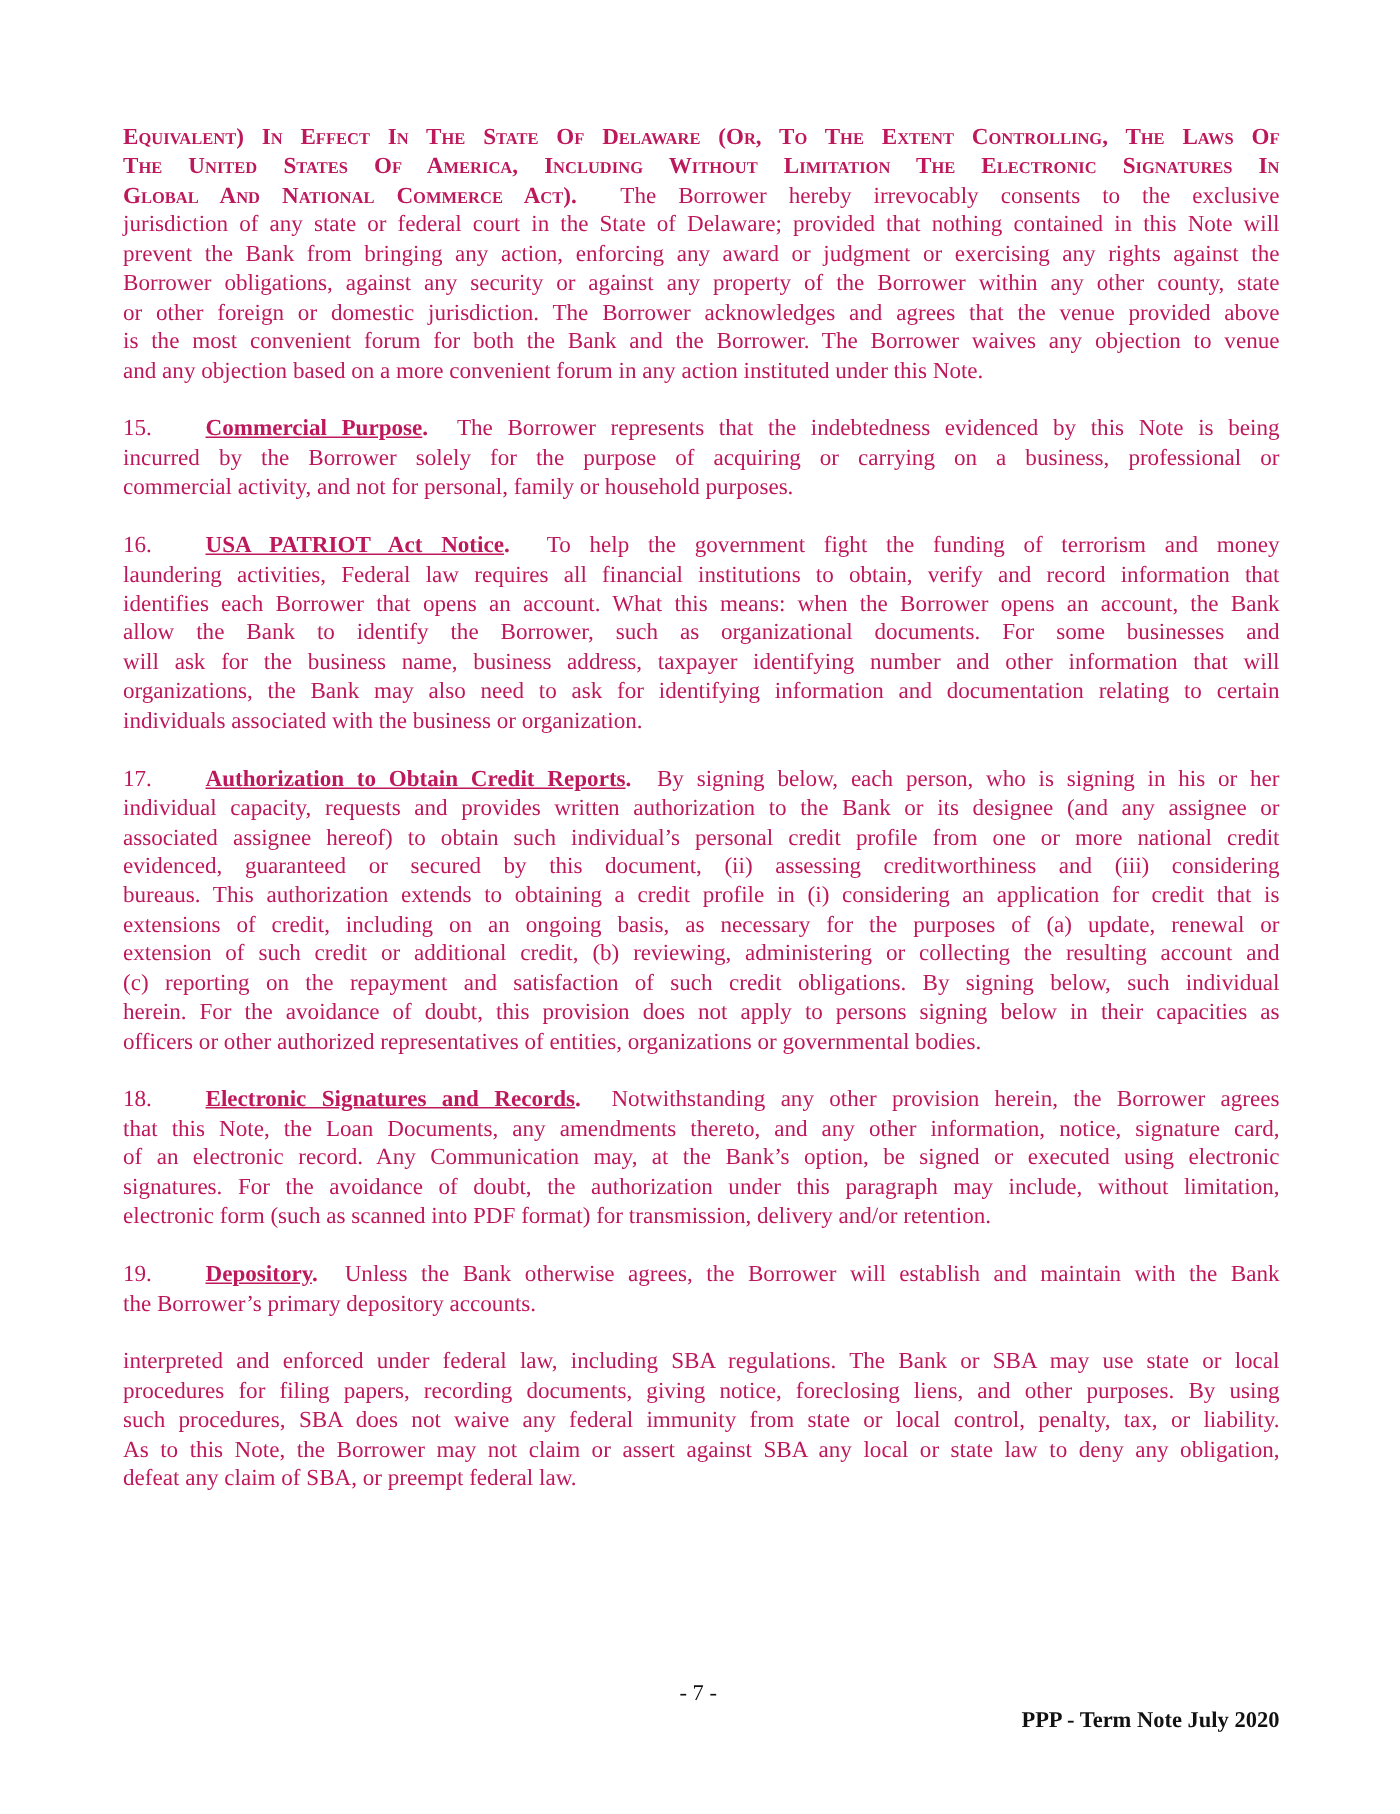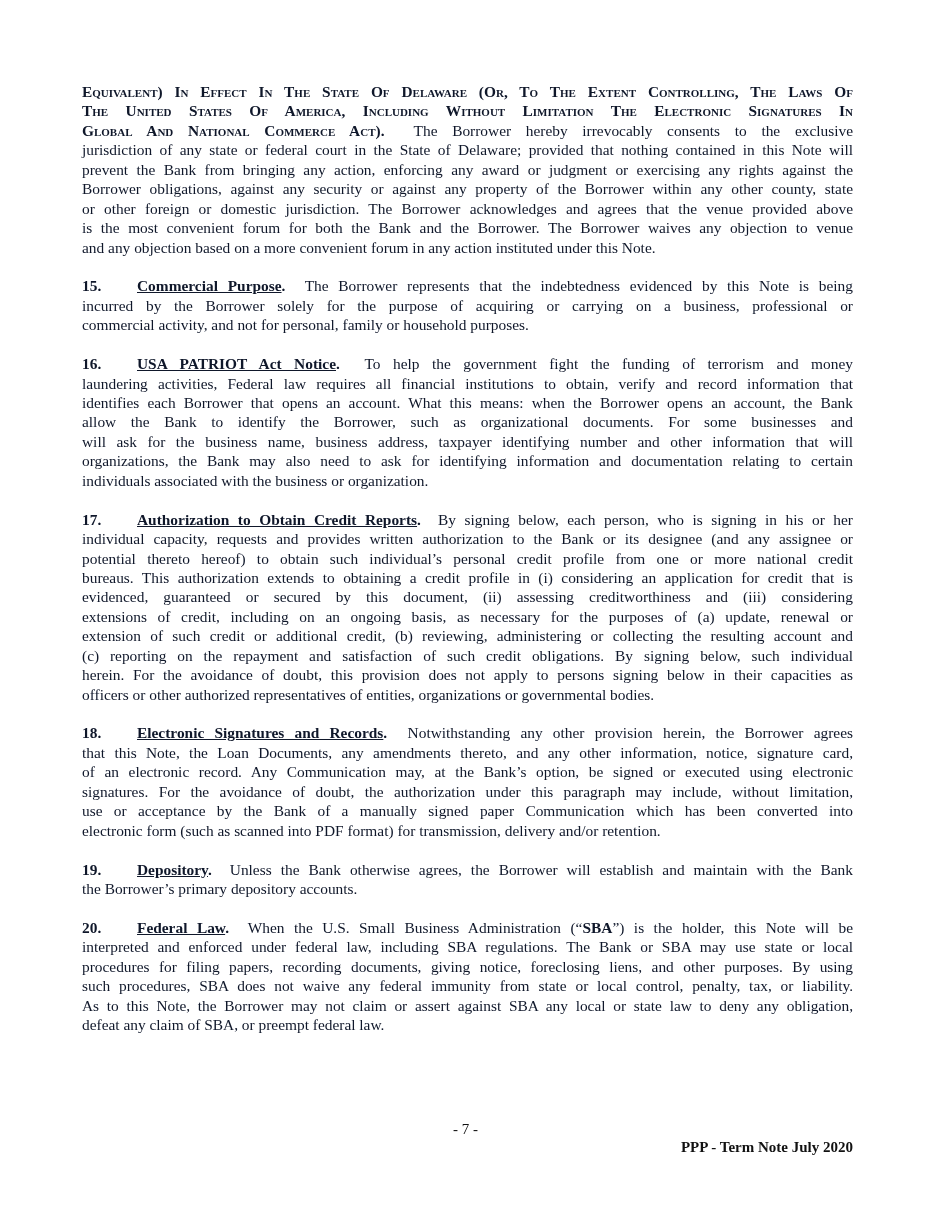--- a/index.html
+++ b/index.html
@@ -1,26 +1,26 @@
 <!DOCTYPE html>
 <html><head>
 <meta charset="utf-8">
 <style>
   html, body { margin: 0; padding: 0; background: #ffffff; }
   body { width: 933px; height: 1209px; position: relative; overflow: hidden; }
   .page {
     position: absolute; left: 82px; top: 82px; width: 771px;
     font-family: "Liberation Serif", serif;
-    font-size: 15.4px; line-height: 19.45px; color: #0f172a;
+    font-size: 15.4px; line-height: 19.45px; color: #be185d;
   }
   .para { margin: 0 0 19.45px 0; }
   .ln { display: block; text-align: justify; text-align-last: justify; white-space: nowrap; overflow: visible; height: 19.45px; }
   .ln.last { text-align-last: left; }
   .sc { font-weight: bold; font-variant: small-caps; }
-  .num { font-weight: bold; display: inline-block; width: 55px; }
+  .num { font-weight: normal; display: inline-block; width: 55px; }
   .heading { font-weight: bold; text-decoration: underline; }
   .b { font-weight: bold; }
   .pagenum { position: absolute; left: 453px; top: 1121px; font-family: "Liberation Serif", serif; font-size: 15px; color: #111; }
   .footer { position: absolute; right: 80px; top: 1139px; font-family: "Liberation Serif", serif; font-size: 15px; font-weight: bold; color: #111; }
 </style>
 </head>
 <body>
 
 <div class="page">
 
@@ -48,46 +48,44 @@
     <span class="ln">identifies each Borrower that opens an account.  What this means: when the Borrower opens an account, the Bank</span>
     <span class="ln">allow the Bank to identify the Borrower, such as organizational documents. For some businesses and</span>
     <span class="ln">will ask for the business name, business address, taxpayer identifying number and other information that will</span>
     <span class="ln">organizations, the Bank may also need to ask for identifying information and documentation relating to certain</span>
     <span class="ln last">individuals associated with the business or organization.</span>
   </div>
 
   <div class="para">
     <span class="ln"><span class="num">17.</span><span class="heading">Authorization to Obtain Credit Reports</span><span class="b">.</span><span style="white-space:pre">  By signing below, each person, who is signing in his or her</span></span>
     <span class="ln">individual capacity, requests and provides written authorization to the Bank or its designee (and any assignee or</span>
-    <span class="ln">potential thereto hereof) to obtain such individual’s personal credit profile from one or more national credit</span>
+    <span class="ln">associated assignee hereof) to obtain such individual’s personal credit profile from one or more national credit</span>
+    <span class="ln">evidenced, guaranteed or secured by this document, (ii) assessing creditworthiness and (iii) considering</span>
     <span class="ln">bureaus.  This authorization  extends to obtaining a credit profile in (i) considering an application for credit that is</span>
-    <span class="ln">evidenced, guaranteed or secured by this document, (ii) assessing creditworthiness and (iii) considering</span>
     <span class="ln">extensions of credit, including on an ongoing basis, as necessary for the purposes of (a) update, renewal or</span>
     <span class="ln">extension of such credit or additional credit, (b)  reviewing, administering or collecting the resulting account and</span>
     <span class="ln">(c) reporting on the repayment and satisfaction of such credit obligations.  By signing below, such individual</span>
     <span class="ln">herein.  For the avoidance of doubt, this provision does not apply to persons signing below in their capacities as</span>
     <span class="ln last">officers or other authorized representatives of entities, organizations or governmental bodies.</span>
   </div>
 
   <div class="para">
     <span class="ln"><span class="num">18.</span><span class="heading">Electronic Signatures and Records</span><span class="b">.</span><span style="white-space:pre">  Notwithstanding any other provision herein, the Borrower agrees</span></span>
     <span class="ln">that this Note, the Loan Documents, any amendments thereto, and any other information, notice, signature card,</span>
     <span class="ln">of an electronic record.  Any Communication may, at the Bank’s option, be signed or executed using electronic</span>
     <span class="ln">signatures.  For the avoidance of doubt, the authorization under this paragraph may include, without limitation,</span>
-    <span class="ln">use or acceptance by the Bank of a manually signed paper Communication which has been converted into</span>
     <span class="ln last">electronic form (such as scanned into PDF format) for transmission, delivery and/or retention.</span>
   </div>
 
   <div class="para">
     <span class="ln"><span class="num">19.</span><span class="heading">Depository</span><span class="b">.</span><span style="white-space:pre">  Unless the Bank otherwise agrees, the Borrower will establish and maintain with the Bank</span></span>
     <span class="ln last">the Borrower’s primary depository accounts.</span>
   </div>
 
   <div class="para">
-    <span class="ln rich"><span class="num">20.</span><span class="heading">Federal Law</span><span class="b">.</span><span class="rich-inline" style="white-space:pre">  When the U.S. Small Business Administration (“<b>SBA</b>”) is the holder, this Note will be</span></span>
     <span class="ln">interpreted and enforced under federal law, including SBA regulations.  The Bank or SBA may use state or local</span>
     <span class="ln">procedures for filing papers, recording documents, giving notice, foreclosing liens, and other purposes.  By using</span>
     <span class="ln">such procedures, SBA does not waive any federal immunity from state or local control, penalty, tax, or liability.</span>
     <span class="ln">As to this Note, the Borrower may not claim or assert against SBA any local or state law to deny any obligation,</span>
     <span class="ln last">defeat any claim of SBA, or preempt federal law.</span>
   </div>
 
 </div>
 
 <div class="pagenum">- 7 -</div>

